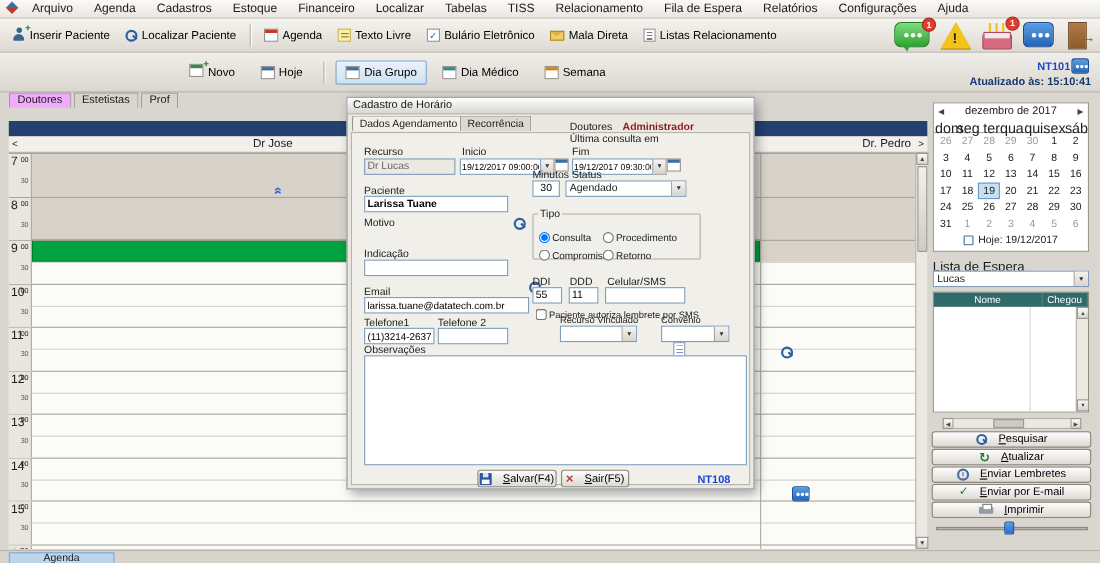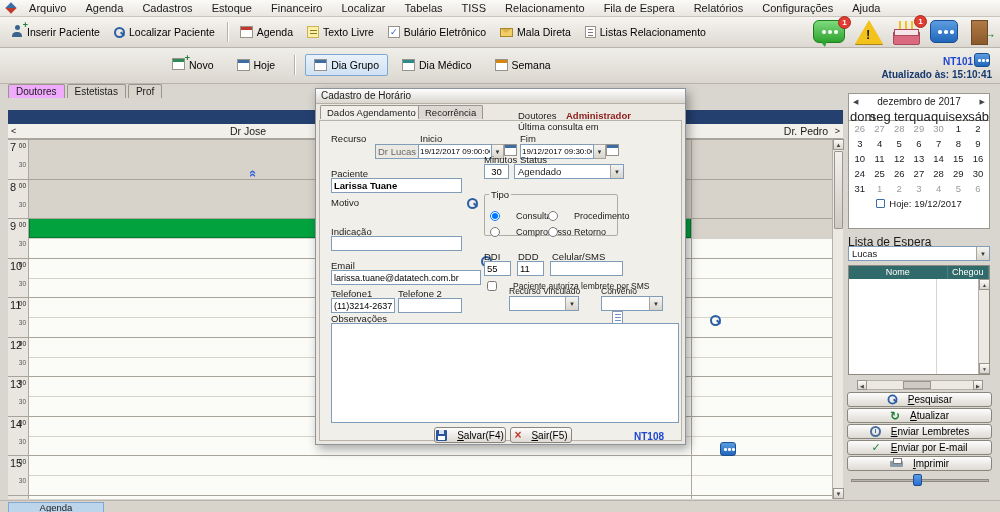--- a/index.html
+++ b/index.html
@@ -107,21 +107,21 @@
   .fld.dis{background:#ECE9E2;color:#666}
   .fld.dt{font-size:8px;padding:0 1px}
   .dd{border:1px solid #7F9DB9;background:#FFF;height:15px;display:flex;align-items:center;font-size:9.5px;padding-left:3px;z-index:2}
   .dd .arrow{position:absolute;right:0;top:0;bottom:0;width:13px;background:linear-gradient(#F5F4F1,#D8D4CD);border-left:1px solid #A9A59D;font-size:6px;display:flex;align-items:center;justify-content:center;color:#333}
   .ddval{flex:1;overflow:hidden;white-space:nowrap}
   .datefld{display:flex;height:15px;z-index:2}
   .datefld .fld{position:static;flex:1;min-width:0}
   .ddbtn{width:12px;height:15px;background:linear-gradient(#F5F4F1,#D8D4CD);border:1px solid #A9A59D;border-left:none;font-size:6px;display:flex;align-items:center;justify-content:center;color:#333}
   .tipo{border:1px solid #B0ACA4;border-radius:2px;z-index:2;background:#F1EFE9}
   .tipo legend{font-size:9.5px;margin-left:4px;padding:0 2px}
-  .radio,.chk{display:flex;align-items:center;gap:16px;font-size:9px;position:absolute;white-space:nowrap;z-index:2}
+  .radio,.chk{display:flex;align-items:center;gap:2px;font-size:9px;position:absolute;white-space:nowrap;z-index:2}
   .radio input,.chk input{width:10px;height:10px;margin:0}
   .obs{background:#FFF;border:1px solid #7F9DB9;z-index:2}
   .btnface{border:1px solid #8A867E;background:linear-gradient(#FDFDFC,#DEDAD3);border-radius:3px;font-size:10px;display:flex;align-items:center;justify-content:center;gap:10px;cursor:default}
   .dlgbtn{height:16px;z-index:2;position:absolute}
   .fl{display:block}
   .fl::first-letter{text-decoration:underline}
   
   .calbox{background:#FFF;border:1px solid #9C9890}
   .calnav{display:flex;align-items:center;justify-content:space-between;padding:1px 4px;height:15px}
   .caltitle{font-size:10px}
@@ -394,20 +394,29 @@
     <div class="calweek">
       <span class="cday">10</span>
         <span class="cday">11</span>
         <span class="cday">12</span>
         <span class="cday">13</span>
         <span class="cday">14</span>
         <span class="cday">15</span>
         <span class="cday">16</span>
     </div>
     <div class="calweek">
+      <span class="cday">17</span>
+        <span class="cday">18</span>
+        <span class="cday sel">19</span>
+        <span class="cday">20</span>
+        <span class="cday">21</span>
+        <span class="cday">22</span>
+        <span class="cday">23</span>
+    </div>
+    <div class="calweek">
       <span class="cday">24</span>
         <span class="cday">25</span>
         <span class="cday">26</span>
         <span class="cday">27</span>
         <span class="cday">28</span>
         <span class="cday">29</span>
         <span class="cday">30</span>
     </div>
     <div class="calweek">
       <span class="cday">31</span>
@@ -485,21 +494,21 @@
   <span class="dtab a" style="left:102px;top:16px">Recorrência</span>
   <div class="dcontent a" style="left:3px;top:31px;right:3px;bottom:3px"></div>
 
   <span class="dlab a" style="left:202px;top:21px">Doutores</span>
   <span class="dlab opval a" style="left:250px;top:21px">Administrador</span>
   <span class="dlab a" style="left:202px;top:32px">Última consulta em</span>
 
   <span class="dlab a" style="left:15px;top:44px">Recurso</span>
   <span class="dlab a" style="left:104px;top:44px">Inicio</span>
   <span class="dlab a" style="left:204px;top:44px">Fim</span>
-  <input class="fld dis" style="left: 15px; top: 55px; width: 83px; margin-left: 44px;" readonly="" value="Dr Lucas">
+  <input class="fld dis" style="left: 15px; top: 55px; width: 83px;" readonly="" value="Dr Lucas">
   <div class="datefld a" style="left:102px;top:55px;width:99px">
     <input class="fld dt" value="19/12/2017 09:00:00" style="">
     <span class="ddbtn">▼</span>
     <span class="ic-cal blue tiny"></span>
   </div>
   <div class="datefld a" style="left:204px;top:55px;width:99px">
     <input class="fld dt" value="19/12/2017 09:30:00" style="">
     <span class="ddbtn">▼</span>
     <span class="ic-cal blue tiny"></span>
   </div>
@@ -509,21 +518,21 @@
   <input class="fld" style="left: 168px; top: 75px; width: 25px; text-align: center;" value="30">
   <div class="dd a" style="left:198px;top:75px;width:110px">
     <span class="ddval">Agendado</span>
     <span class="arrow">▼</span>
   </div>
 
   <span class="dlab a" style="left:15px;top:79px">Paciente</span>
   <input class="fld" style="left: 15px; top: 89px; width: 131px; font-weight: bold;" value="Larissa Tuane">
   <span class="ic-mag a" style="left:151px;top:91px;z-index:2"></span>
 
-  <fieldset class="tipo a" style="left:168px;top:100px;width:134px;height:47px">
+  <fieldset class="tipo a" style="left:168px;top:100px;width:153px;height:47px">
     <legend>Tipo</legend>
     <label class="radio" style="left:5px;top:11px">
         <input type="radio" name="tipo" checked="" style="">
         <span>Consulta</span>
       </label>
     <label class="radio" style="left:63px;top:11px">
         <input type="radio" name="tipo" style="">
         <span>Procedimento</span>
       </label>
     <label class="radio" style="left:5px;top:27px">

